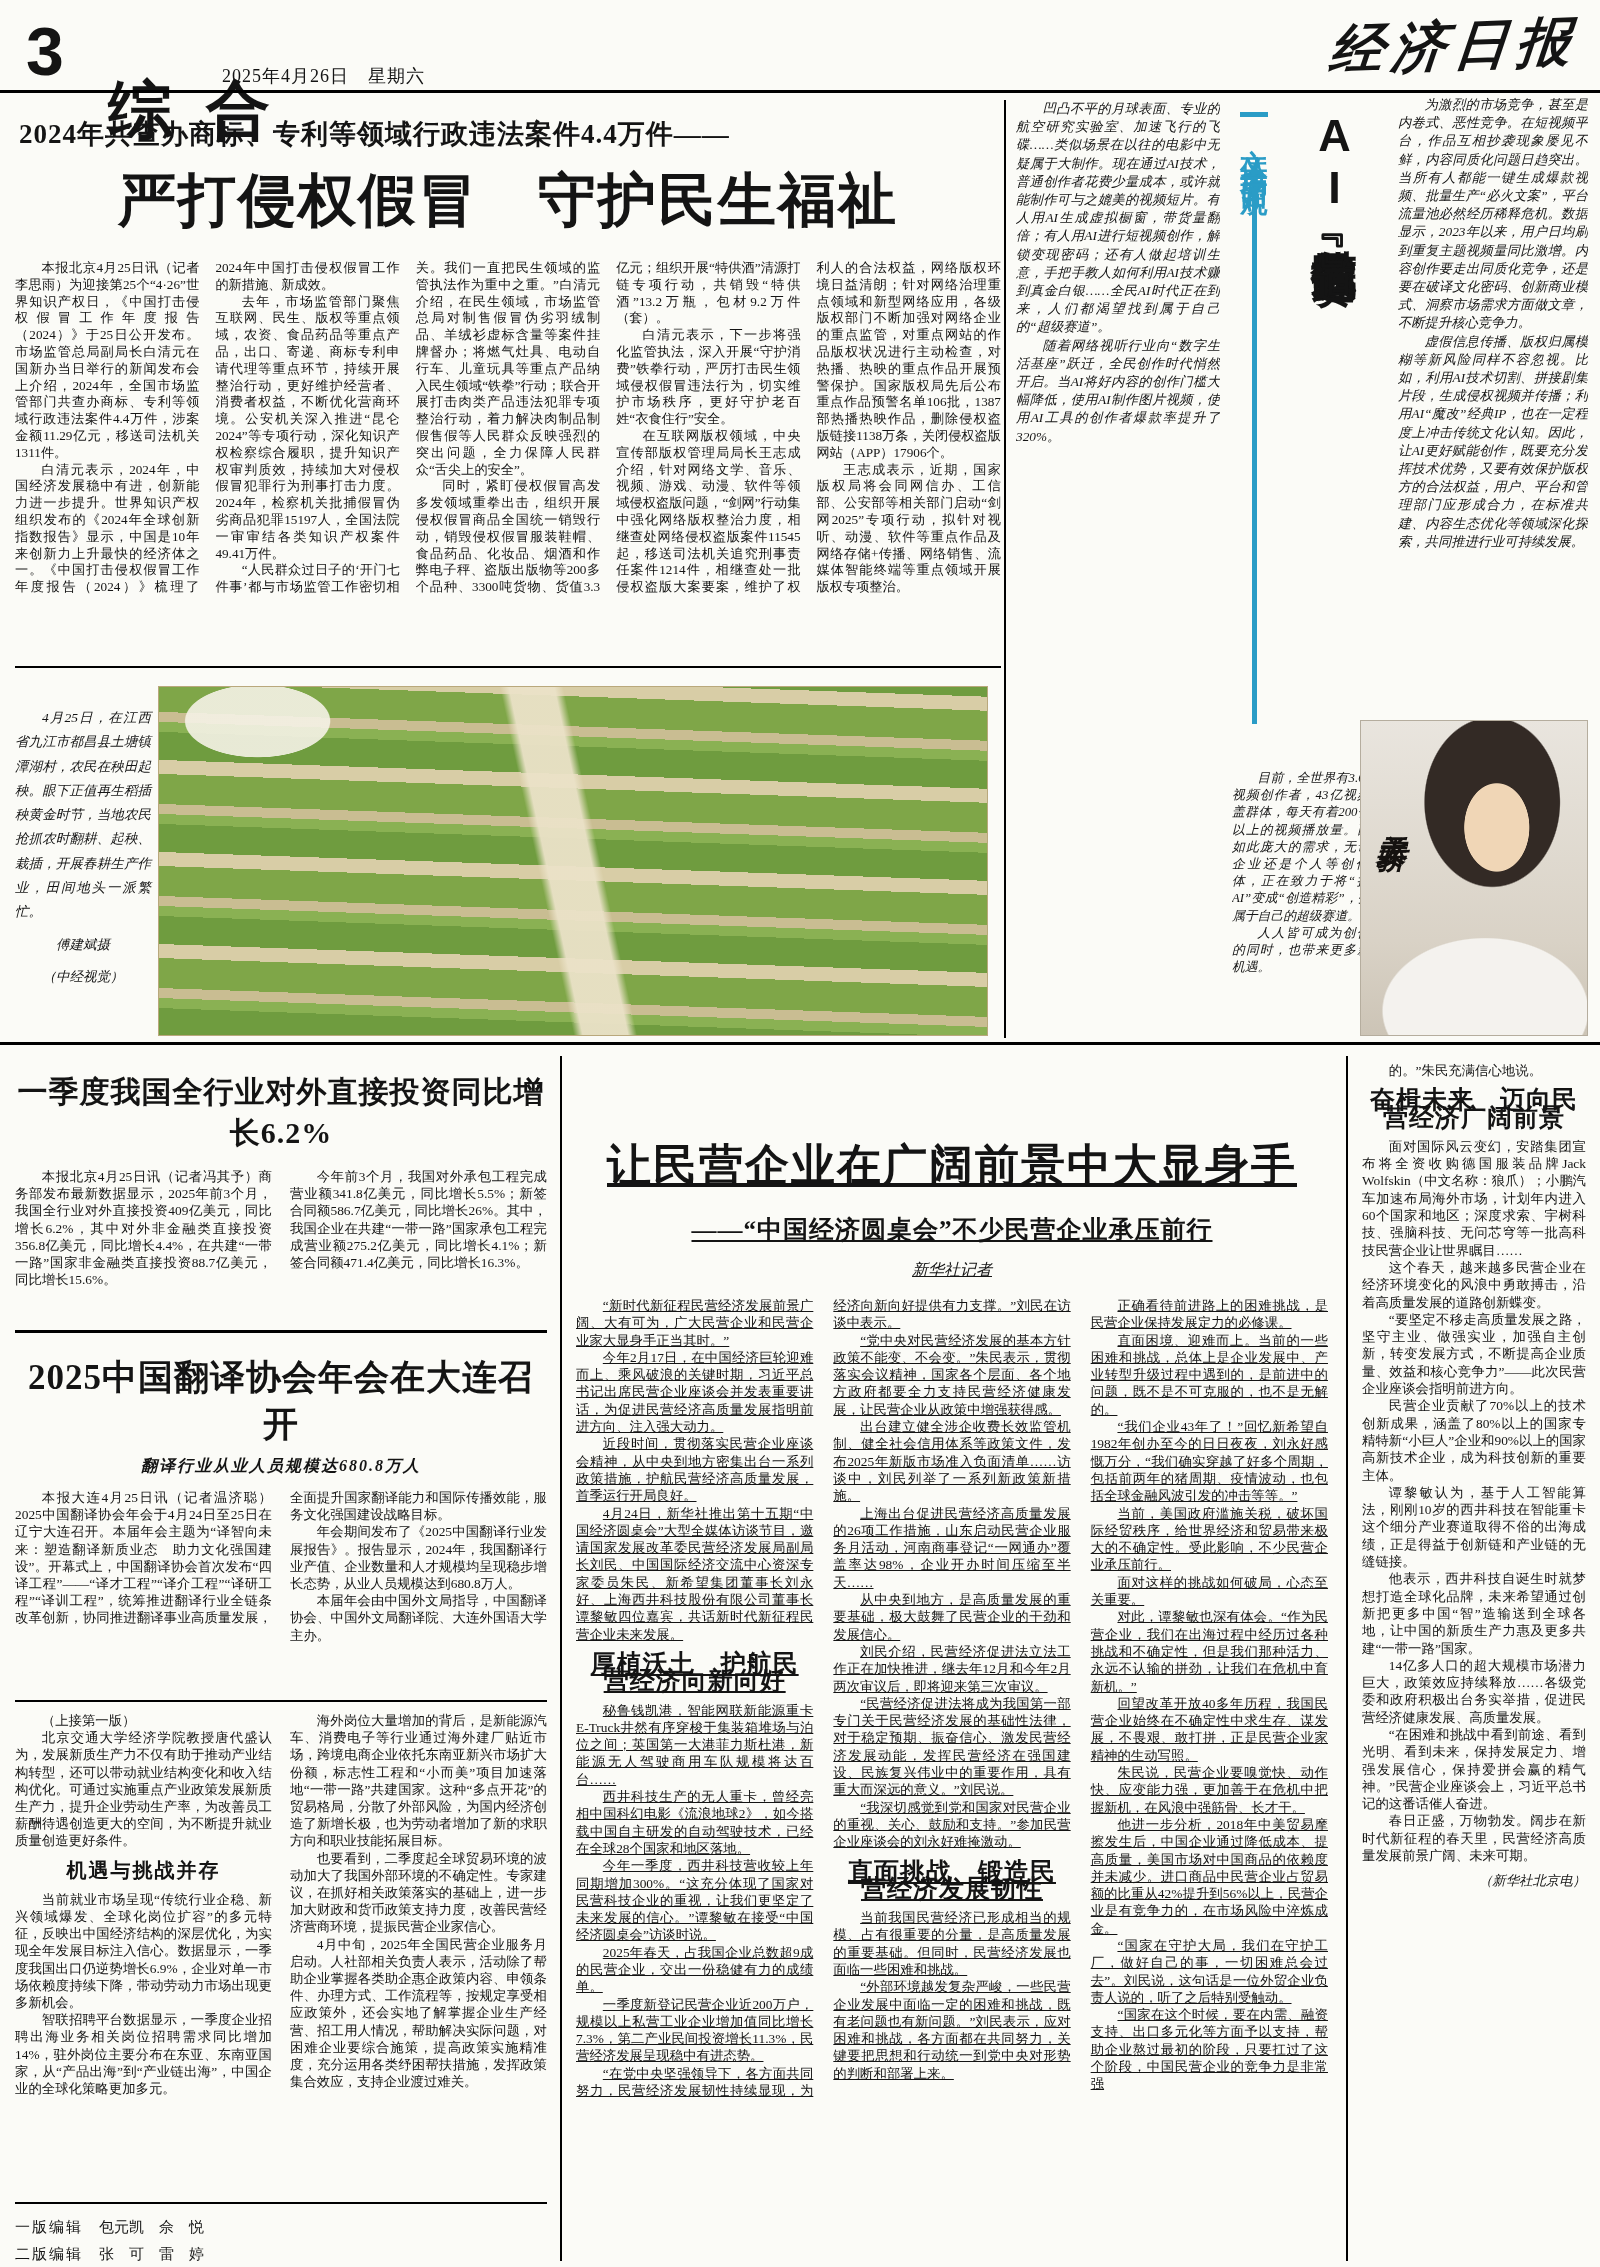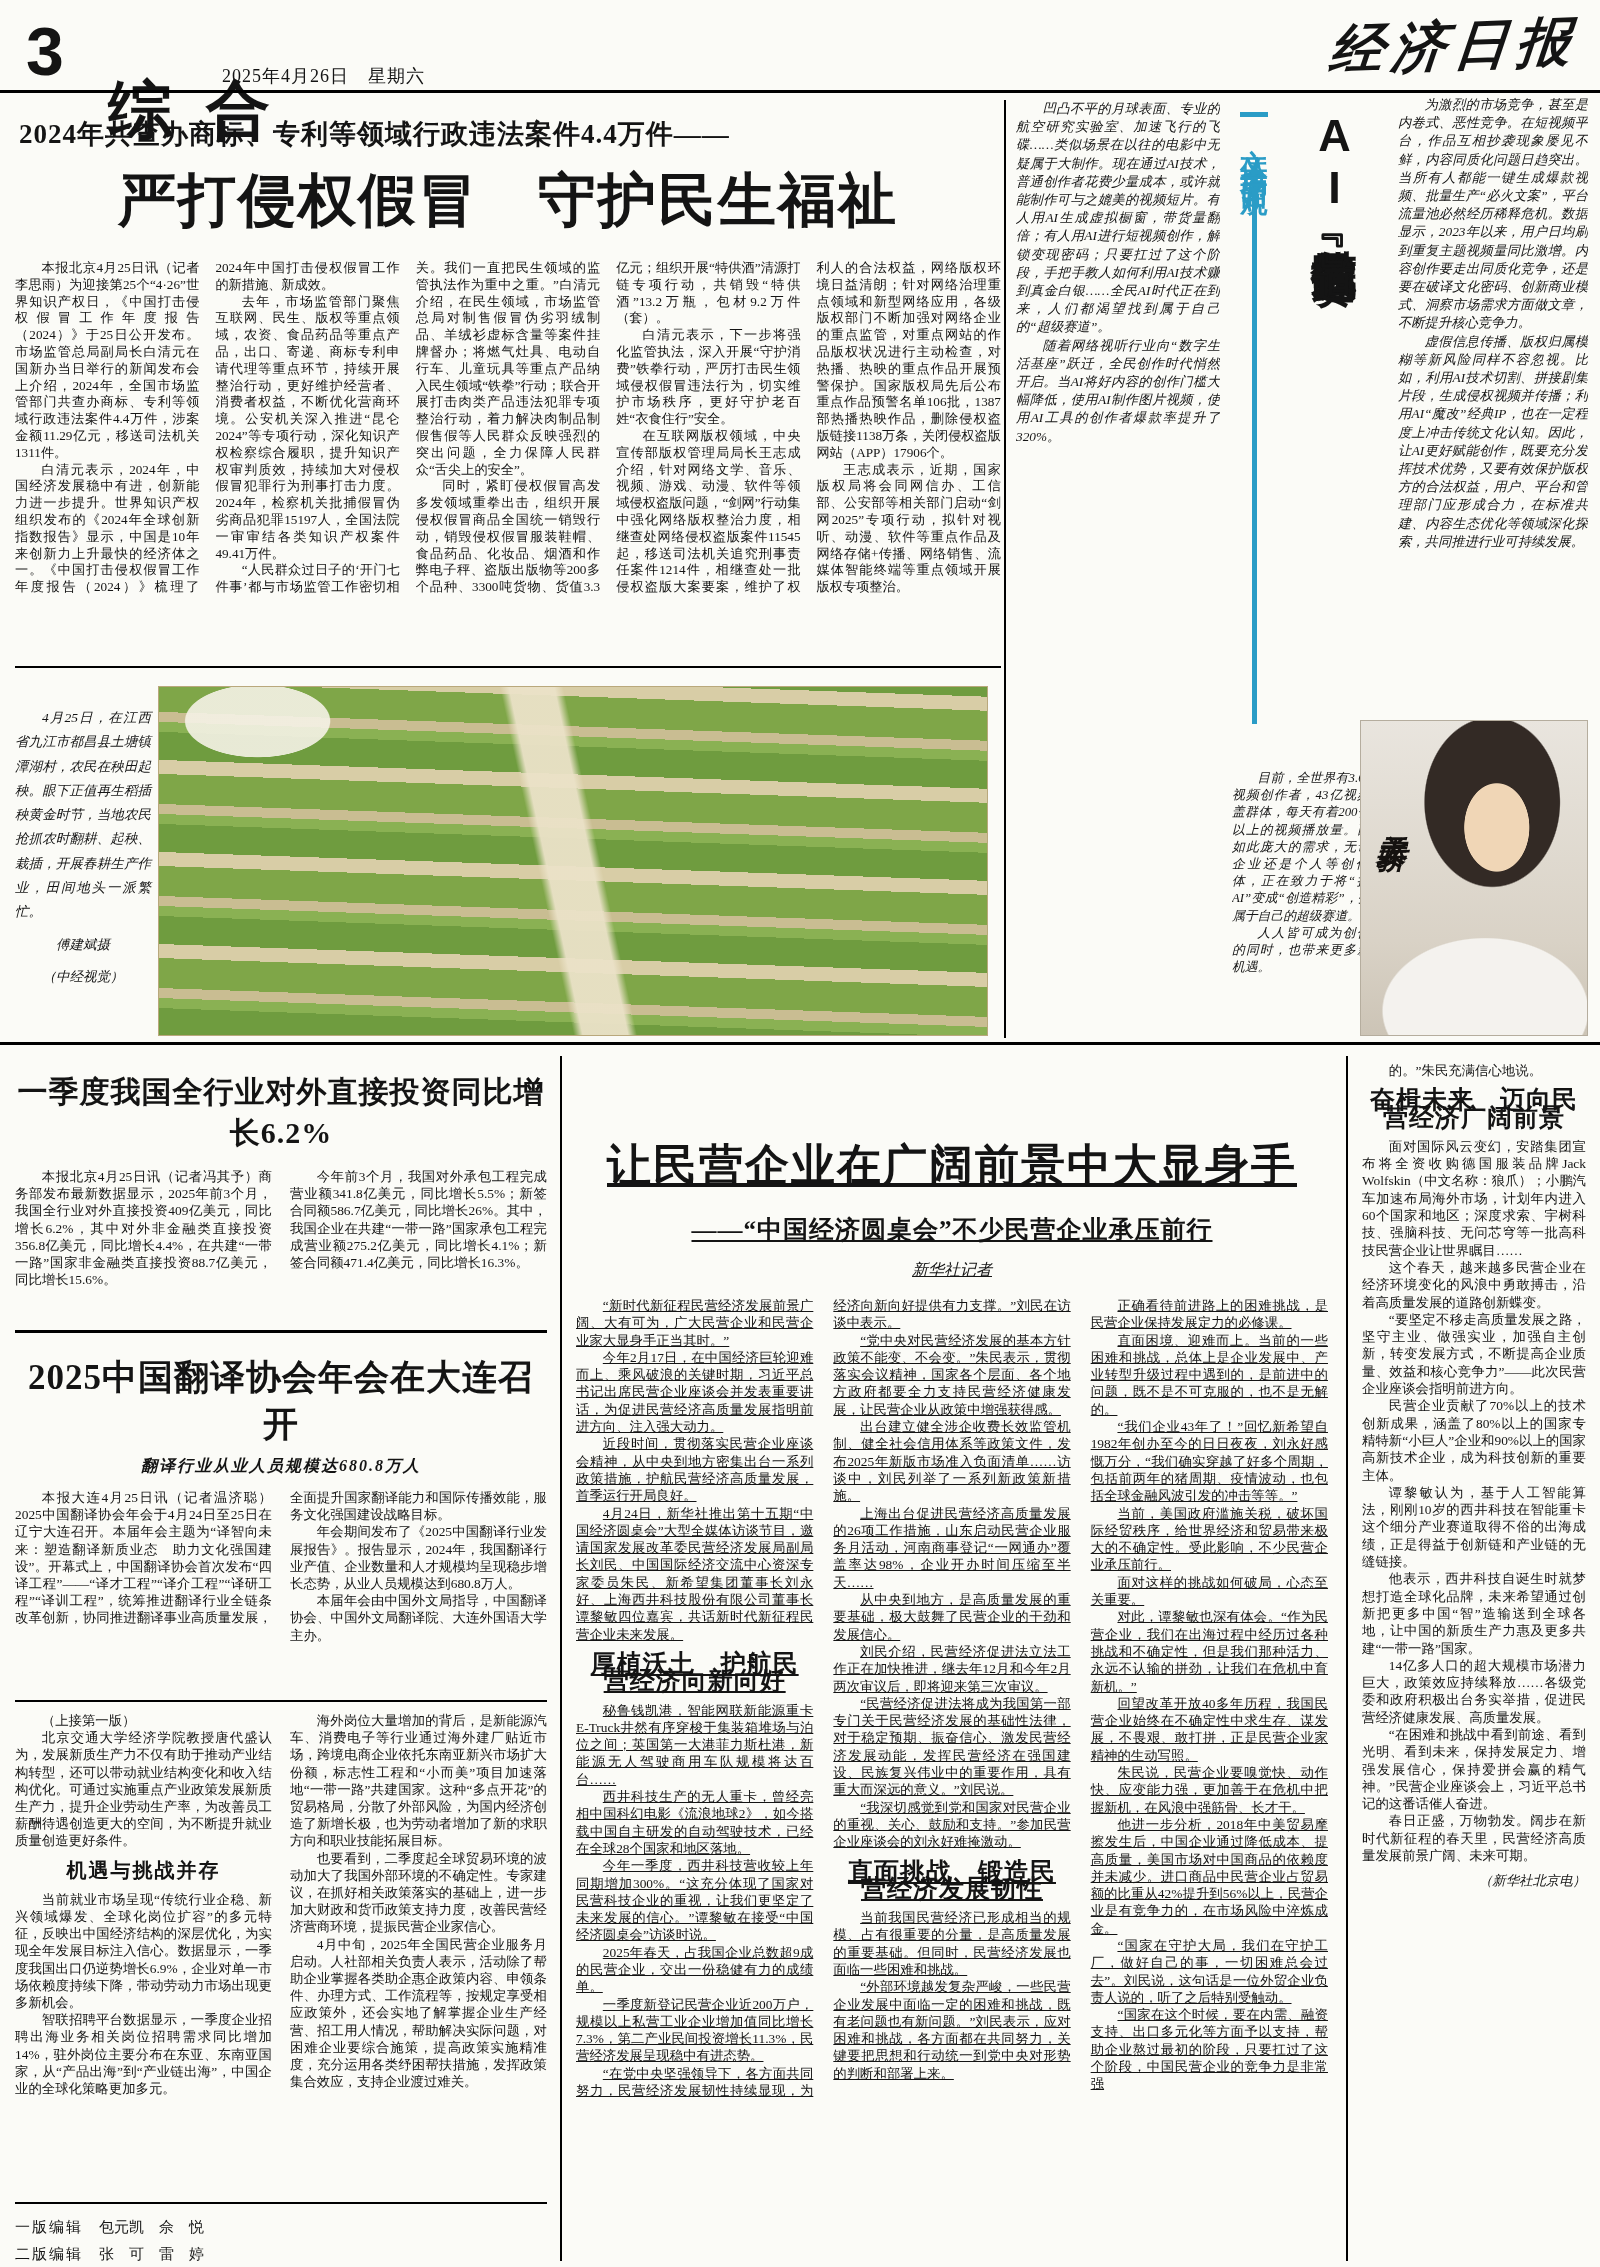--- a/index.html
+++ b/index.html
@@ -133,21 +133,21 @@
     <p>4月25日，在江西省九江市都昌县土塘镇潭湖村，农民在秧田起秧。眼下正值再生稻插秧黄金时节，当地农民抢抓农时翻耕、起秧、栽插，开展春耕生产作业，田间地头一派繁忙。</p>
     <div class="credit">傅建斌摄</div>
     <div class="credit">（中经视觉）</div>
   </div>
   <div class="abs" id="photo"></div>
 
   <div class="abs rule" id="vrule1"></div>
 
   <div class="abs" id="ai">
     <div class="abs justify" id="ai-colA">
-        <p>凹凸不平的月球表面、专业的航空研究实验室、加速飞行的飞碟……类似场景在以往的电影中无疑属于大制作。现在通过AI技术，普通创作者花费少量成本，或许就能制作可与之媲美的视频短片。有人用AI生成虚拟橱窗，带货量翻倍；有人用AI进行短视频创作，解锁变现密码；只要扛过了这个阶段，手把手教人如何利用AI技术赚到真金白银……全民AI时代正在到来，人们都渴望找到属于自己的“超级赛道”。</p>
+        <p>凹凸不平的月球表面、专业的航空研究实验室、加速飞行的飞碟……类似场景在以往的电影中无疑属于大制作。现在通过AI技术，普通创作者花费少量成本，或许就能制作可与之媲美的视频短片。有人用AI生成虚拟橱窗，带货量翻倍；有人用AI进行短视频创作，解锁变现密码；还有人做起培训生意，手把手教人如何利用AI技术赚到真金白银……全民AI时代正在到来，人们都渴望找到属于自己的“超级赛道”。</p>
         <p>随着网络视听行业向“数字生活基座”跃迁，全民创作时代悄然开启。当AI将好内容的创作门槛大幅降低，使用AI制作图片视频，使用AI工具的创作者爆款率提升了320%。</p>
       </div>
     <div class="abs" id="ai-label">
       <div class="dash"></div>
       <div class="chars">文体市场面面观</div>
       <div class="line"></div>
     </div>
     <div class="abs" id="ai-head">AI时代如何寻找『你的赛道』</div>
     <div class="abs justify" id="ai-colB">
         <p>为激烈的市场竞争，甚至是内卷式、恶性竞争。在短视频平台，作品互相抄袭现象屡见不鲜，内容同质化问题日趋突出。当所有人都能一键生成爆款视频、批量生产“必火文案”，平台流量池必然经历稀释危机。数据显示，2023年以来，用户日均刷到重复主题视频量同比激增。内容创作要走出同质化竞争，还是要在破译文化密码、创新商业模式、洞察市场需求方面做文章，不断提升核心竞争力。</p>

